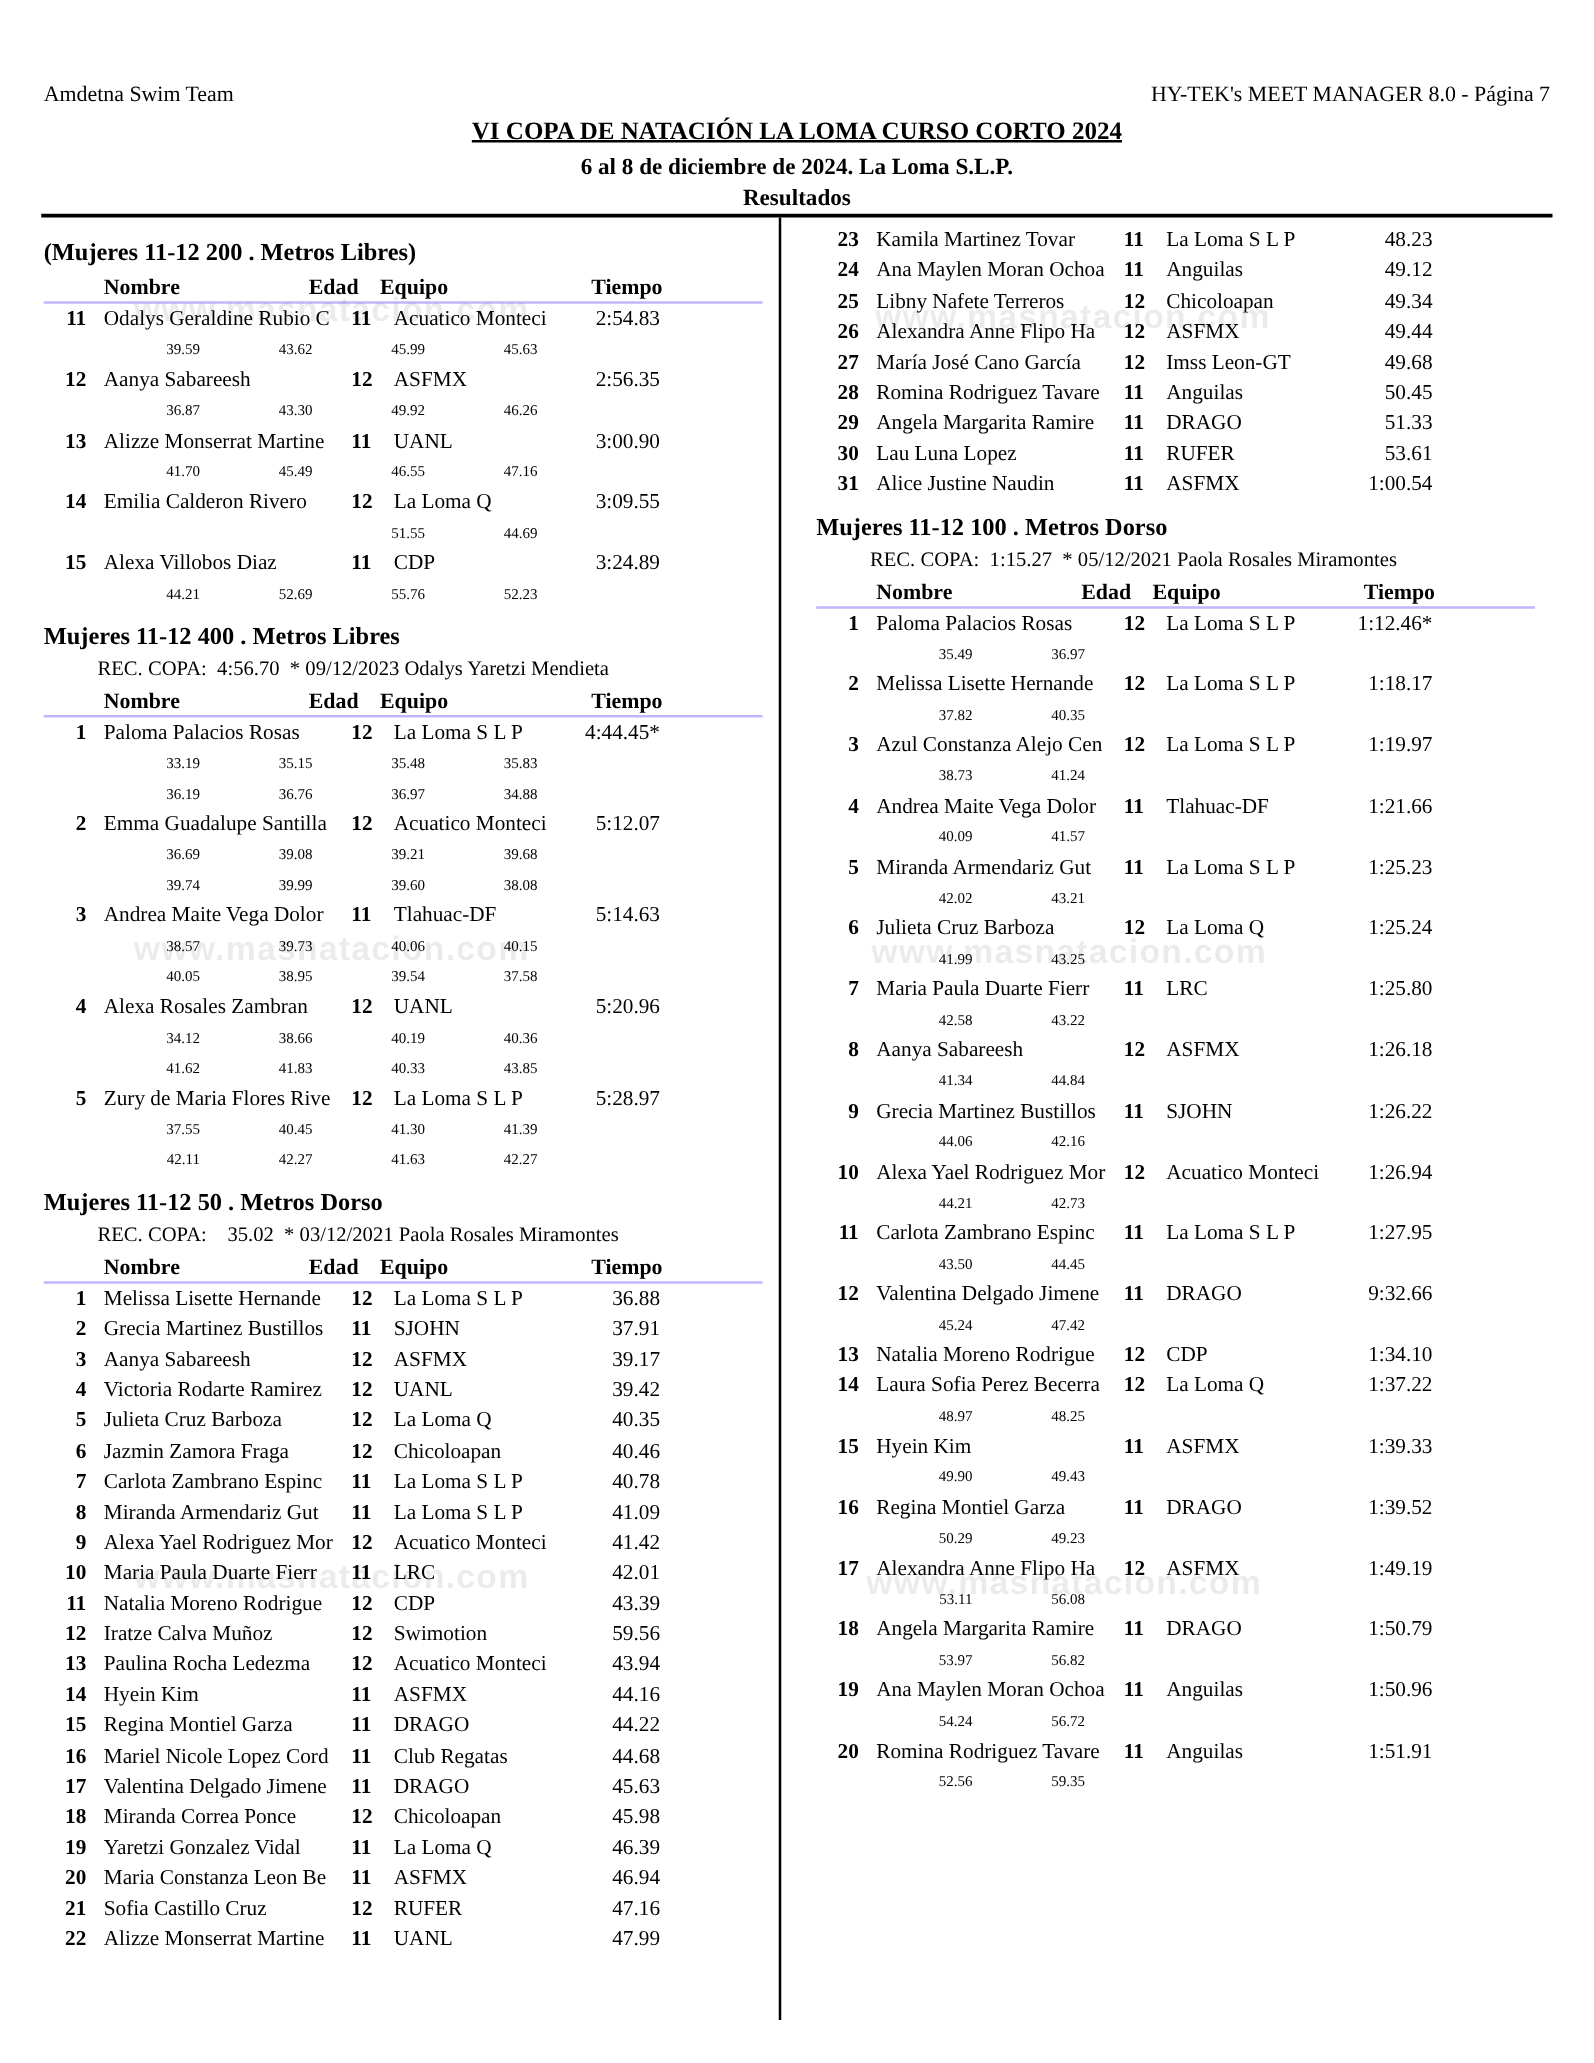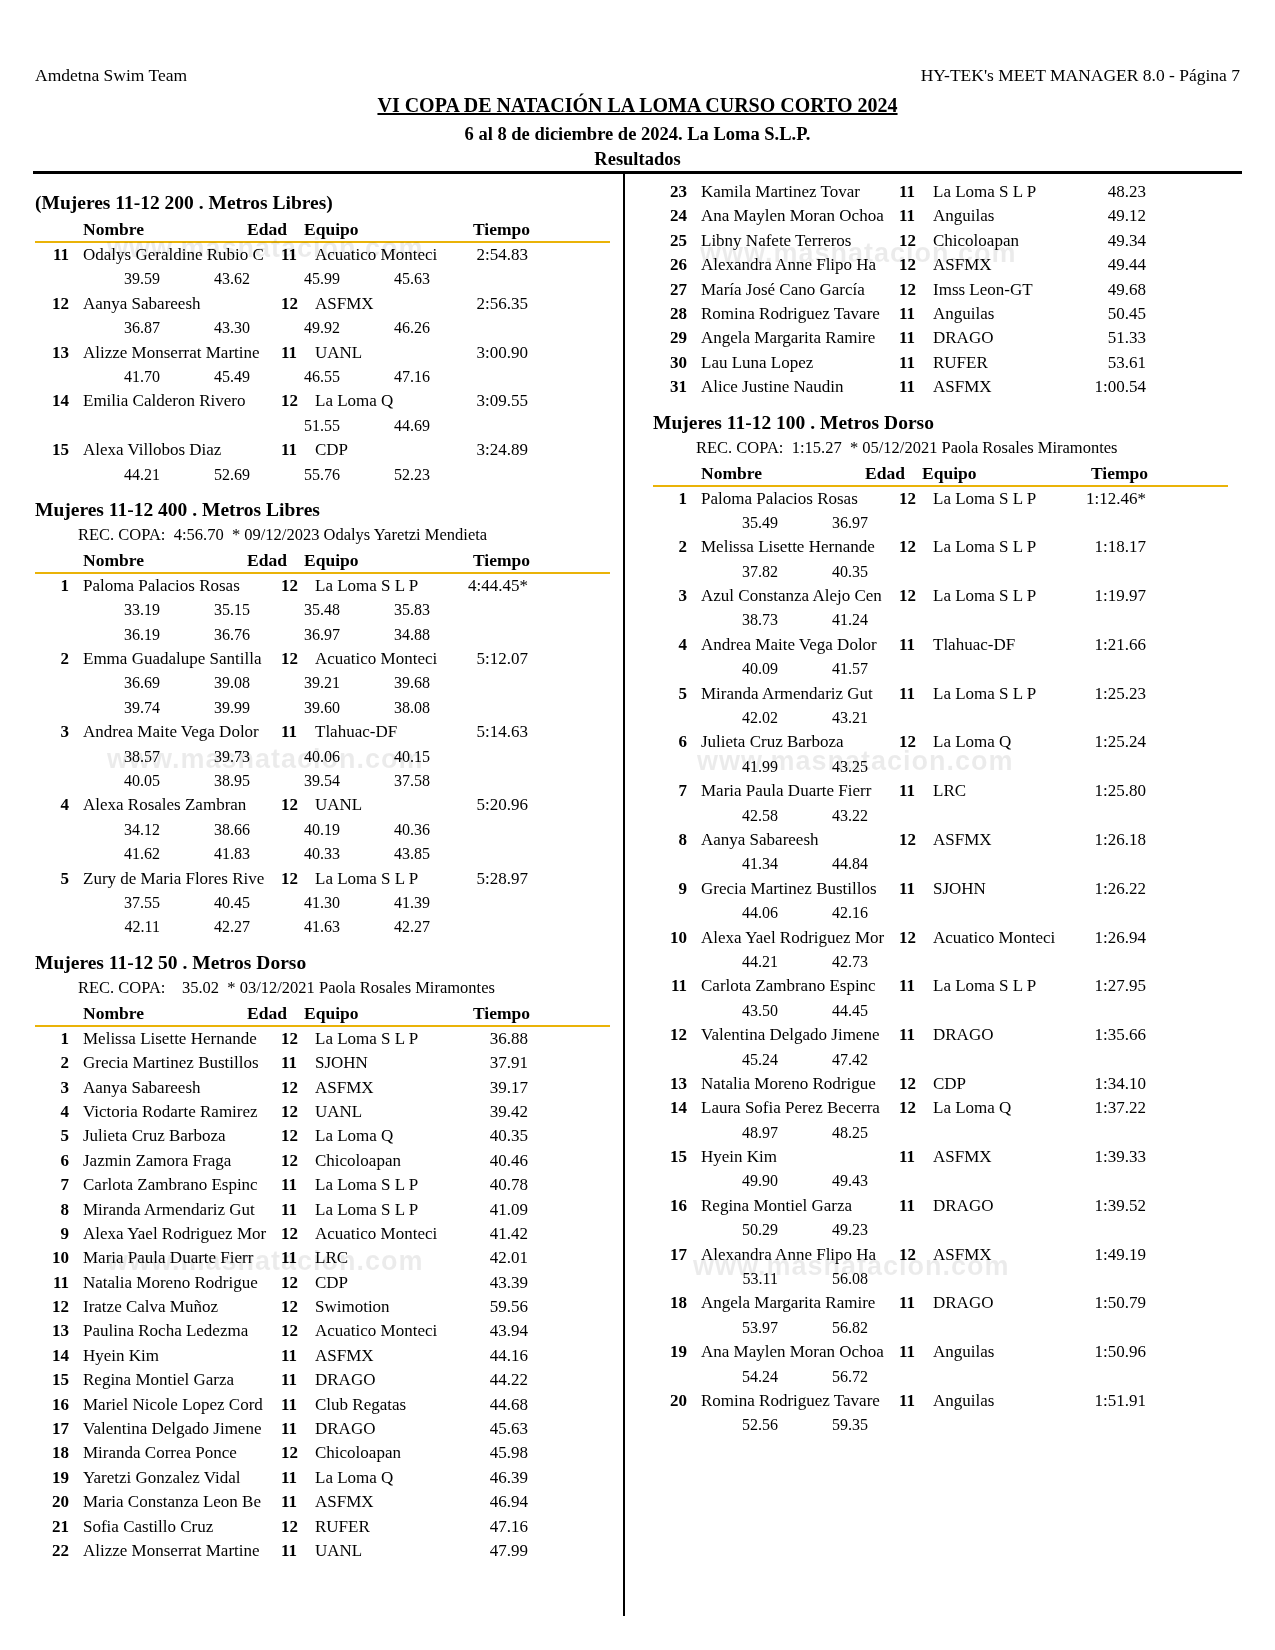--- a/index.html
+++ b/index.html
@@ -13,35 +13,35 @@
   .meet-title{text-align:center;font-weight:bold;font-size:20px;line-height:26px;margin-top:6px;text-decoration:underline;}
   .meet-subtitle{text-align:center;font-weight:bold;font-size:18.5px;line-height:24px;margin-top:4px;}
   .results-label{text-align:center;font-weight:bold;font-size:18.5px;line-height:22px;margin-top:2px;}
   .rule{height:3px;background:#000;margin:1px 33px 0 33px;}
   .columns{display:flex;margin-left:35px;align-items:stretch;}
   .col{width:575px;padding-top:6px;flex:none;}
   .divider{width:2px;background:#000;height:1442px;margin-left:13px;margin-right:28px;flex:none;}
 
   .sec-title{font-size:19.5px;font-weight:bold;line-height:27px;margin-top:9px;white-space:nowrap;}
   .sec-record{font-weight:normal;font-size:16.5px;line-height:24px;padding-left:43px;white-space:pre;}
-  .hdr{position:relative;height:25px;border-bottom:2px solid #eab308;width:575px;font-weight:bold;font-size:17.5px;}
+  .hdr{position:relative;height:25px;border-bottom:2px solid #c4b5fd;width:575px;font-weight:bold;font-size:17.5px;}
   .hdr span{position:absolute;bottom:1px;}
   .h-nombre{left:48px;}
   .h-edad{left:212px;margin-top:20px;}
   .h-equipo{left:269px;}
   .h-tiempo{right:80px;}
 
   .row{display:flex;font-size:17px;line-height:24.4px;height:24.4px;white-space:nowrap;}
   .c-place{width:34px;text-align:right;font-weight:bold;flex:none;}
   .c-name{margin-left:14px;width:194px;overflow:hidden;flex:none;}
   .c-age{width:30px;padding-left:4px;font-weight:bold;flex:none;}
   .c-team{width:140px;padding-left:4px;overflow:hidden;flex:none;}
   .c-time{width:73px;text-align:right;flex:none;}
 
-  .splits{display:flex;padding-left:35px;font-size:16px;line-height:24.4px;height:24.4px;}
+  .splits{display:flex;padding-left:35px;font-size:12px;line-height:24.4px;height:24.4px;}
   .split-cell{width:90px;text-align:right;flex:none;}
 
   .wm{position:absolute;font-family:"Liberation Sans", sans-serif;font-weight:bold;
       font-size:27px;letter-spacing:1px;color:rgba(0,0,0,0.08);white-space:nowrap;pointer-events:none;}
   .wm1{left:107px;top:233px;}
   .wm2{left:700px;top:238px;}
   .wm3{left:107px;top:744px;}
   .wm4{left:697px;top:746px;}
   .wm5{left:107px;top:1246px;}
   .wm6{left:693px;top:1251px;}
@@ -593,21 +593,21 @@
         </div>
         <div class="splits">
           <span class="split-cell">43.50</span>
           <span class="split-cell">44.45</span>
         </div>
         <div class="row">
           <span class="c-place">12</span>
           <span class="c-name">Valentina Delgado Jimene</span>
           <span class="c-age">11</span>
           <span class="c-team">DRAGO</span>
-          <span class="c-time">1:35.66</span>
+          <span class="c-time">9:32.66</span>
         </div>
         <div class="splits">
           <span class="split-cell">45.24</span>
           <span class="split-cell">47.42</span>
         </div>
         <div class="row">
           <span class="c-place">13</span>
           <span class="c-name">Natalia Moreno Rodrigue</span>
           <span class="c-age">12</span>
           <span class="c-team">CDP</span>

